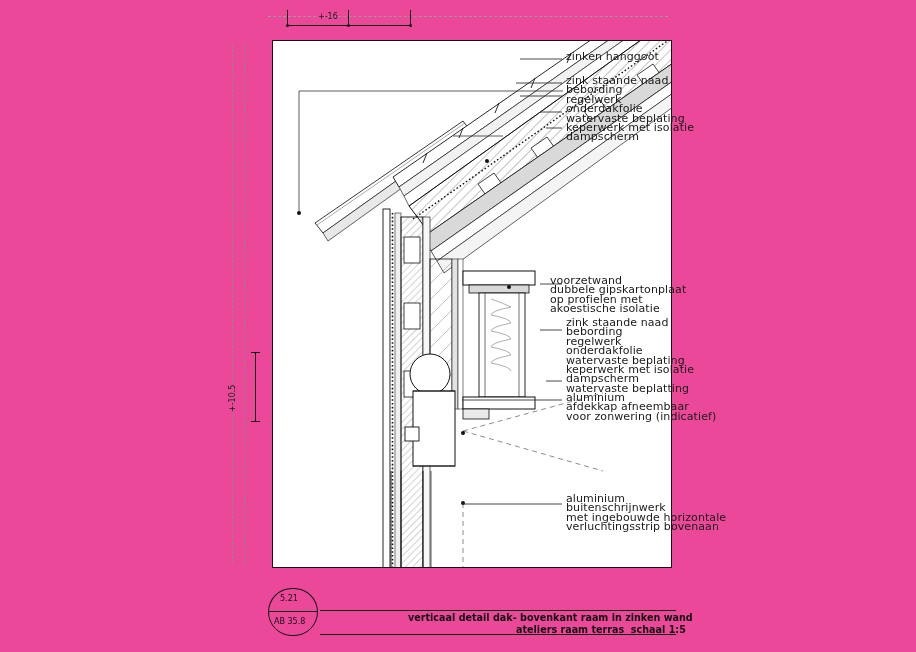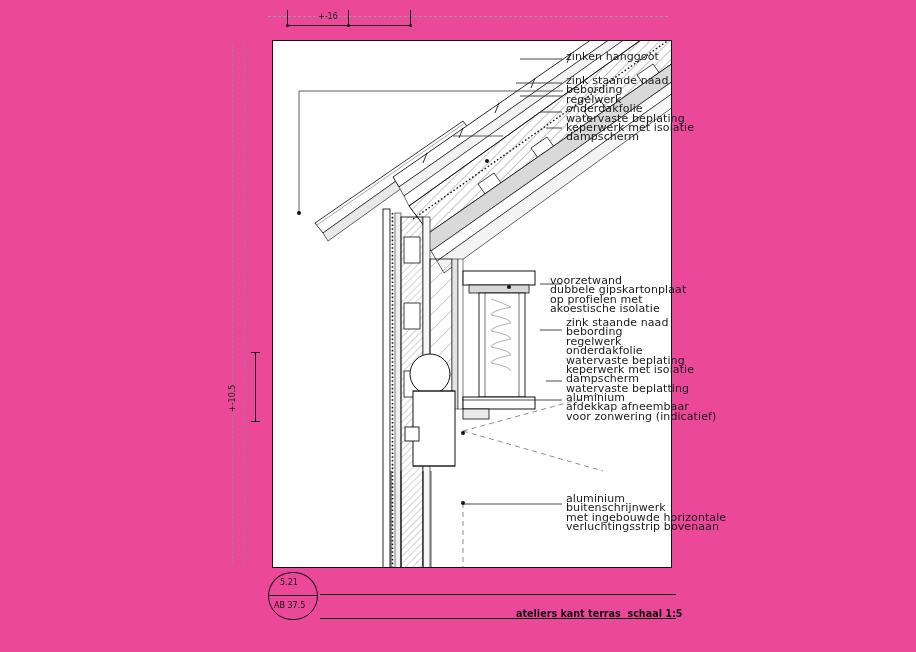--- a/index.html
+++ b/index.html
@@ -12,21 +12,21 @@
   .vline{position:absolute;background:#111;}
   .hline{position:absolute;background:#111;}
   .dash-v{position:absolute;border-left:1px dashed #8a8a8a;}
   .dash-h{position:absolute;border-top:1px dashed #8a8a8a;}
   .dot{position:absolute;width:3px;height:3px;border-radius:50%;background:#111;}
 
   
   #frame{position:absolute;left:272px;top:40px;width:400px;height:528px;border:1.1px solid #111;box-sizing:border-box;overflow:hidden;background:#fff;}
 
   
-  #titleblock{position:absolute;left:268px;top:572px;width:408px;height:52px;}
+  #titleblock{position:absolute;left:268px;top:588px;width:408px;height:52px;}
   .tbline{position:absolute;background:#111;height:1px;}
   .tag{position:absolute;border:1px solid #111;border-radius:50%/50%;}
   .ttxt{position:absolute;font-size:8px;}
   .title-main{position:absolute;font-size:9.6px;font-weight:bold;white-space:pre;}
   .arrowmark{position:absolute;width:9px;height:1px;background:#111;}
 
   svg{position:absolute;left:0;top:0;overflow:visible;}
 </style>
 </head>
 <body>
@@ -242,21 +242,22 @@
 voor zonwering (indicatief)</div>
   <div class="lbl" style="left:566px;top:494px;">aluminium
 buitenschrijnwerk
 met ingebouwde horizontale
 verluchtingsstrip bovenaan</div>
 
   <div id="titleblock">
     <div class="tag" style="left:0px;top:0px;width:48px;height:23px;border-bottom:none;border-radius:24px 24px 0 0;"></div>
     <div class="tag" style="left:0px;top:23px;width:48px;height:23px;border-top:1px solid #111;border-radius:0 0 24px 24px;"></div>
     <div class="ttxt" style="left:12px;top:6px;">5.21</div>
-    <div class="ttxt" style="left:6px;top:29px;">AB 37.5</div>
+    <div class="ttxt" style="left:6px;top:29px;">AB 35.8</div>
 
     <div class="tbline" style="left:52px;top:22px;width:356px;"></div>
     <div class="tbline" style="left:52px;top:46px;width:356px;"></div>
 
-    <div class="title-main" style="left:248px;top:36px;">ateliers kant terras  schaal 1:5</div>
+    <div class="title-main" style="left:140px;top:24px;">verticaal detail dak- bovenkant raam in zinken wand</div>
+    <div class="title-main" style="left:248px;top:36px;">ateliers raam terras  schaal 1:5</div>
   </div>
 
 </div>
 
 </body></html>

